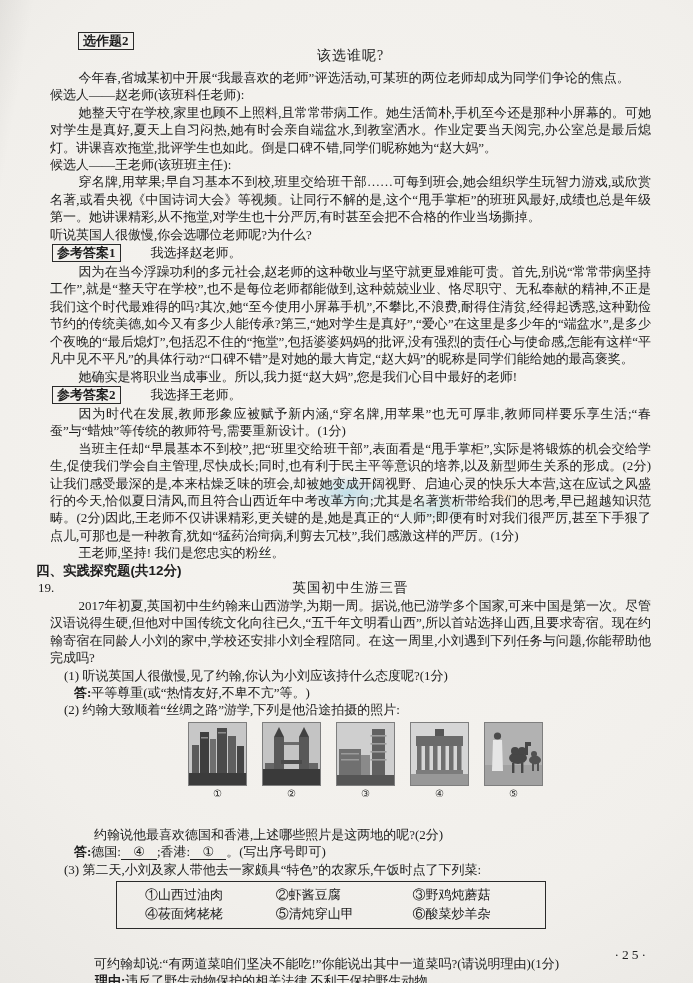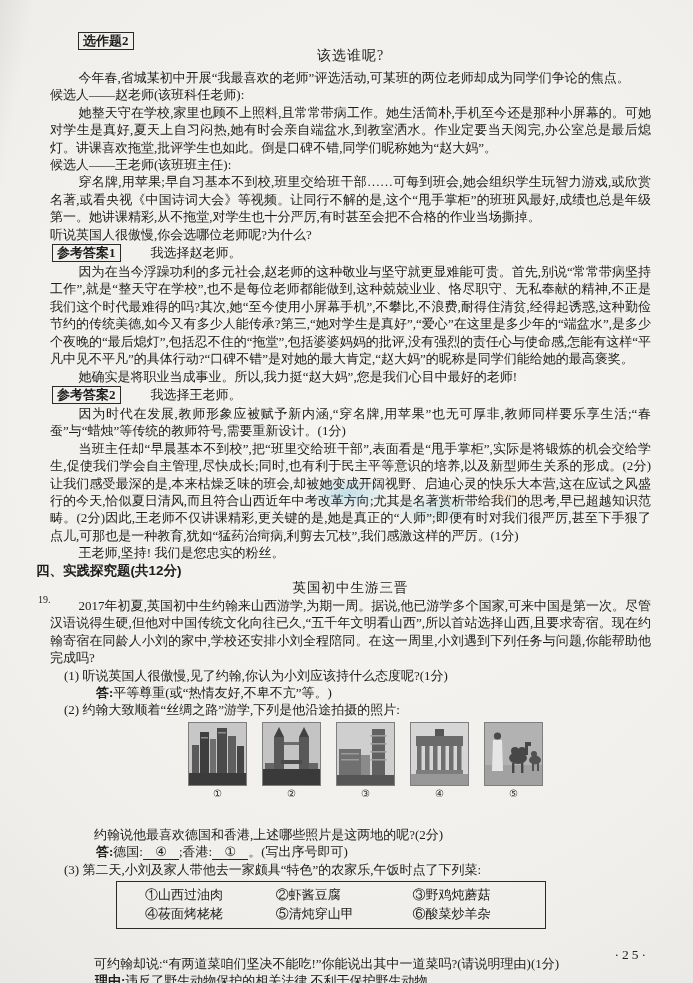--- a/index.html
+++ b/index.html
@@ -37,24 +37,24 @@
   .tag-row{position:relative;height:37px;}
   .tag-row .tagbox{position:absolute;left:28px;top:0;}
   .center-title{text-align:center;padding-top:15px;font-size:14px;letter-spacing:1px;}
   .lead-row{margin:1px 0;}
   .lead-row .tagbox{margin-right:30px;margin-left:2px;}
   .heading{
     font-weight:bold;margin-left:-14px;font-size:13.5px;
     font-family:"Liberation Sans","DejaVu Sans",sans-serif;
   }
   .item-row{position:relative;height:18px;}
-  .item-num{position:absolute;left:-12px;top:12px;font-size:10px;}
+  .item-num{position:absolute;left:-12px;top:0;font-size:13px;}
   .item-title{text-align:center;font-size:13.5px;letter-spacing:1px;}
   .q{margin-left:14px;}
-  .ans{margin-left:46px;}
+  .ans{margin-left:24px;}
   .sub{margin-left:44px;margin-top:26px;}
   .reason{margin-left:45px;}
   .lbl{font-weight:bold;}
   .blank{
     display:inline-block;min-width:36px;text-align:center;
     border-bottom:1px solid #222;line-height:14px;
   }
   .photos{display:flex;justify-content:center;gap:15px;margin:3px 0 1px 30px;}
   .photo{margin:0;text-align:center;}
   .photo svg{width:57px;height:62px;border:1px solid #7e7e7e;display:block;background:#cacaca;}

